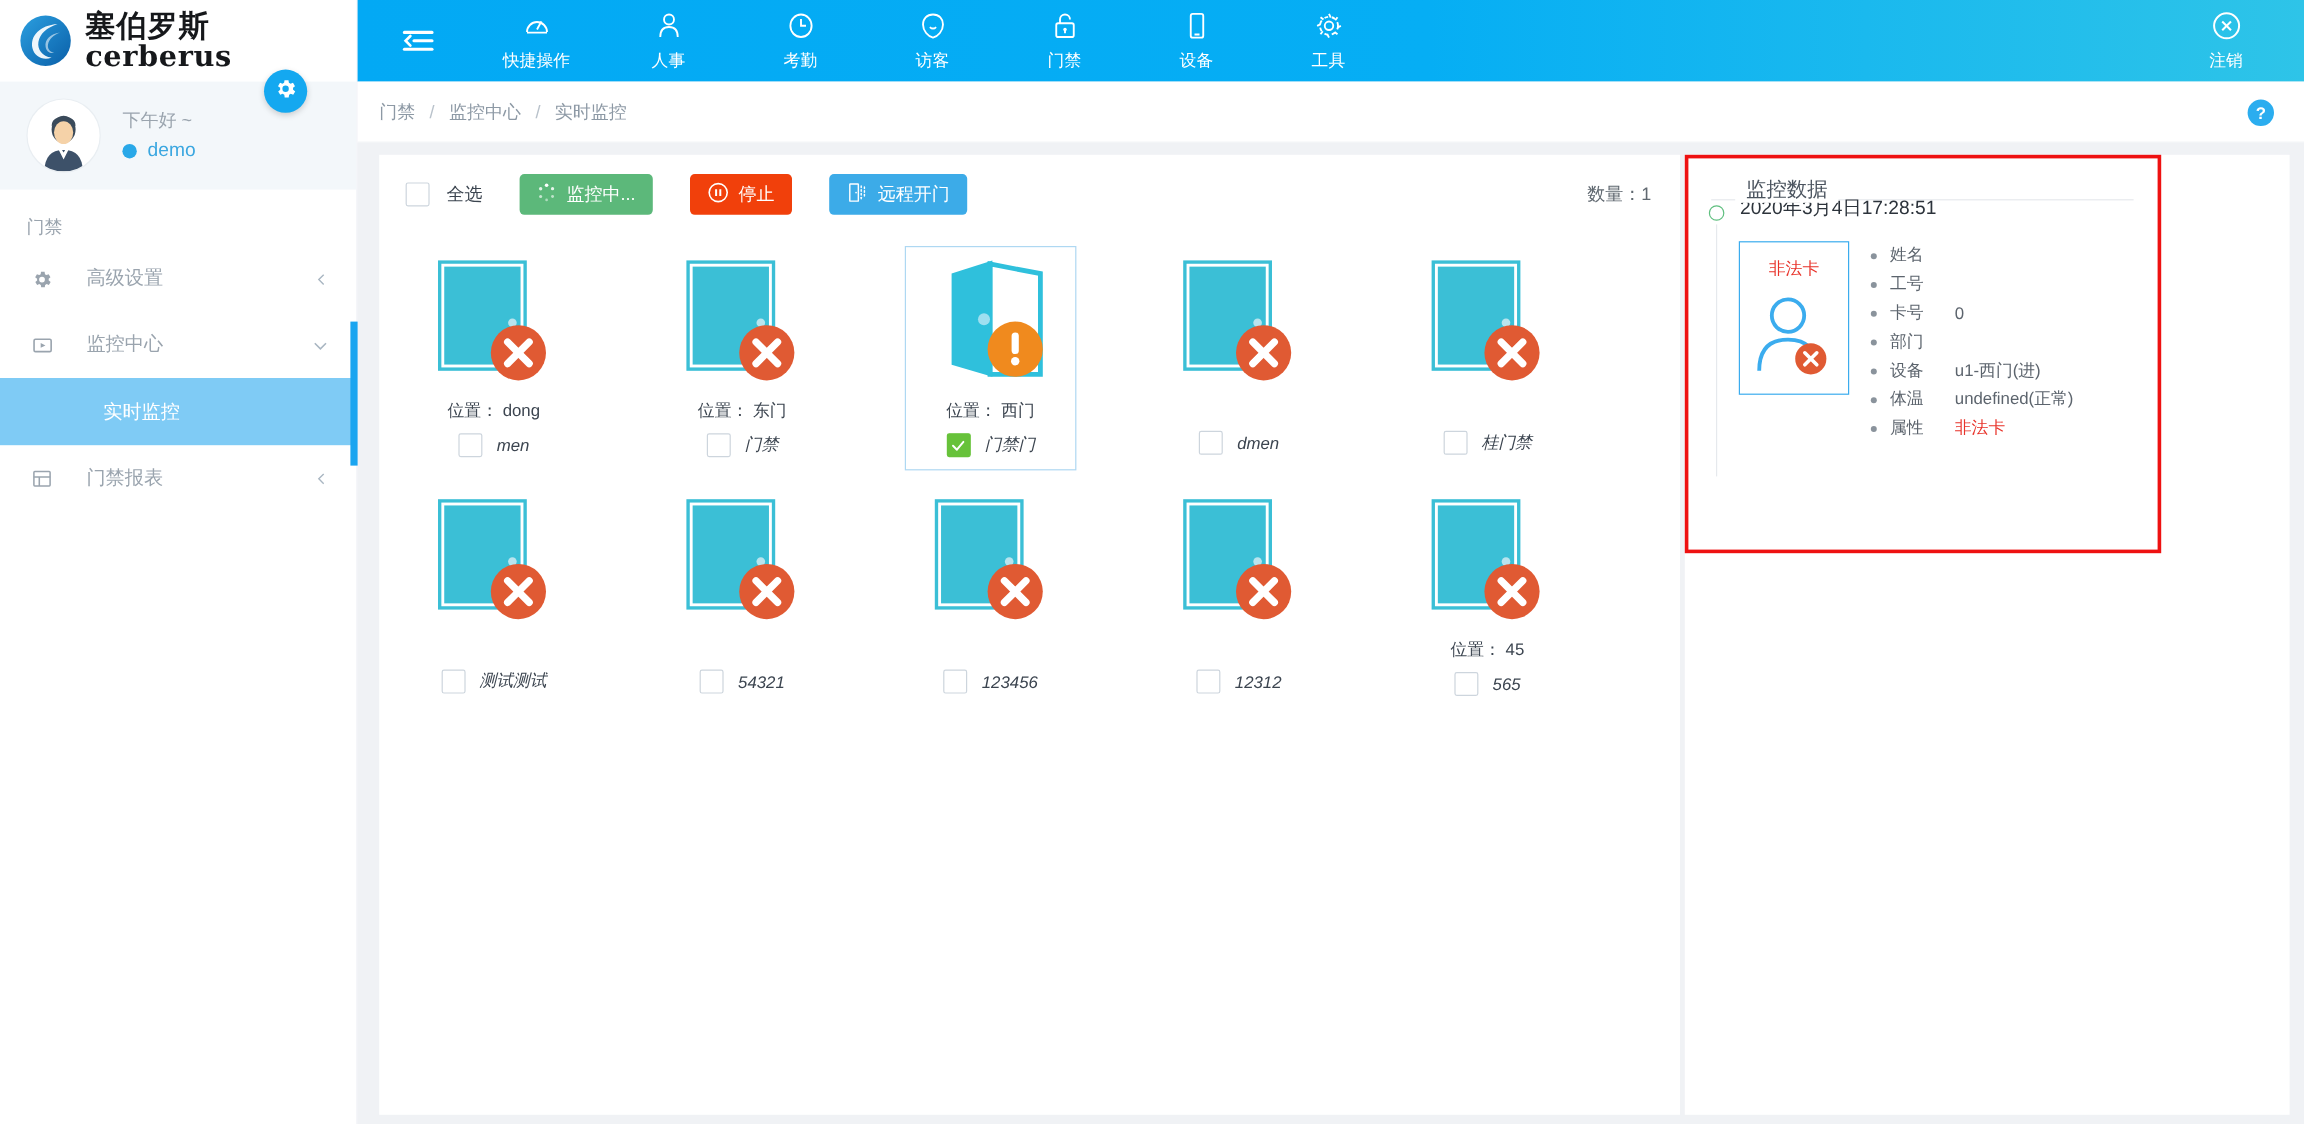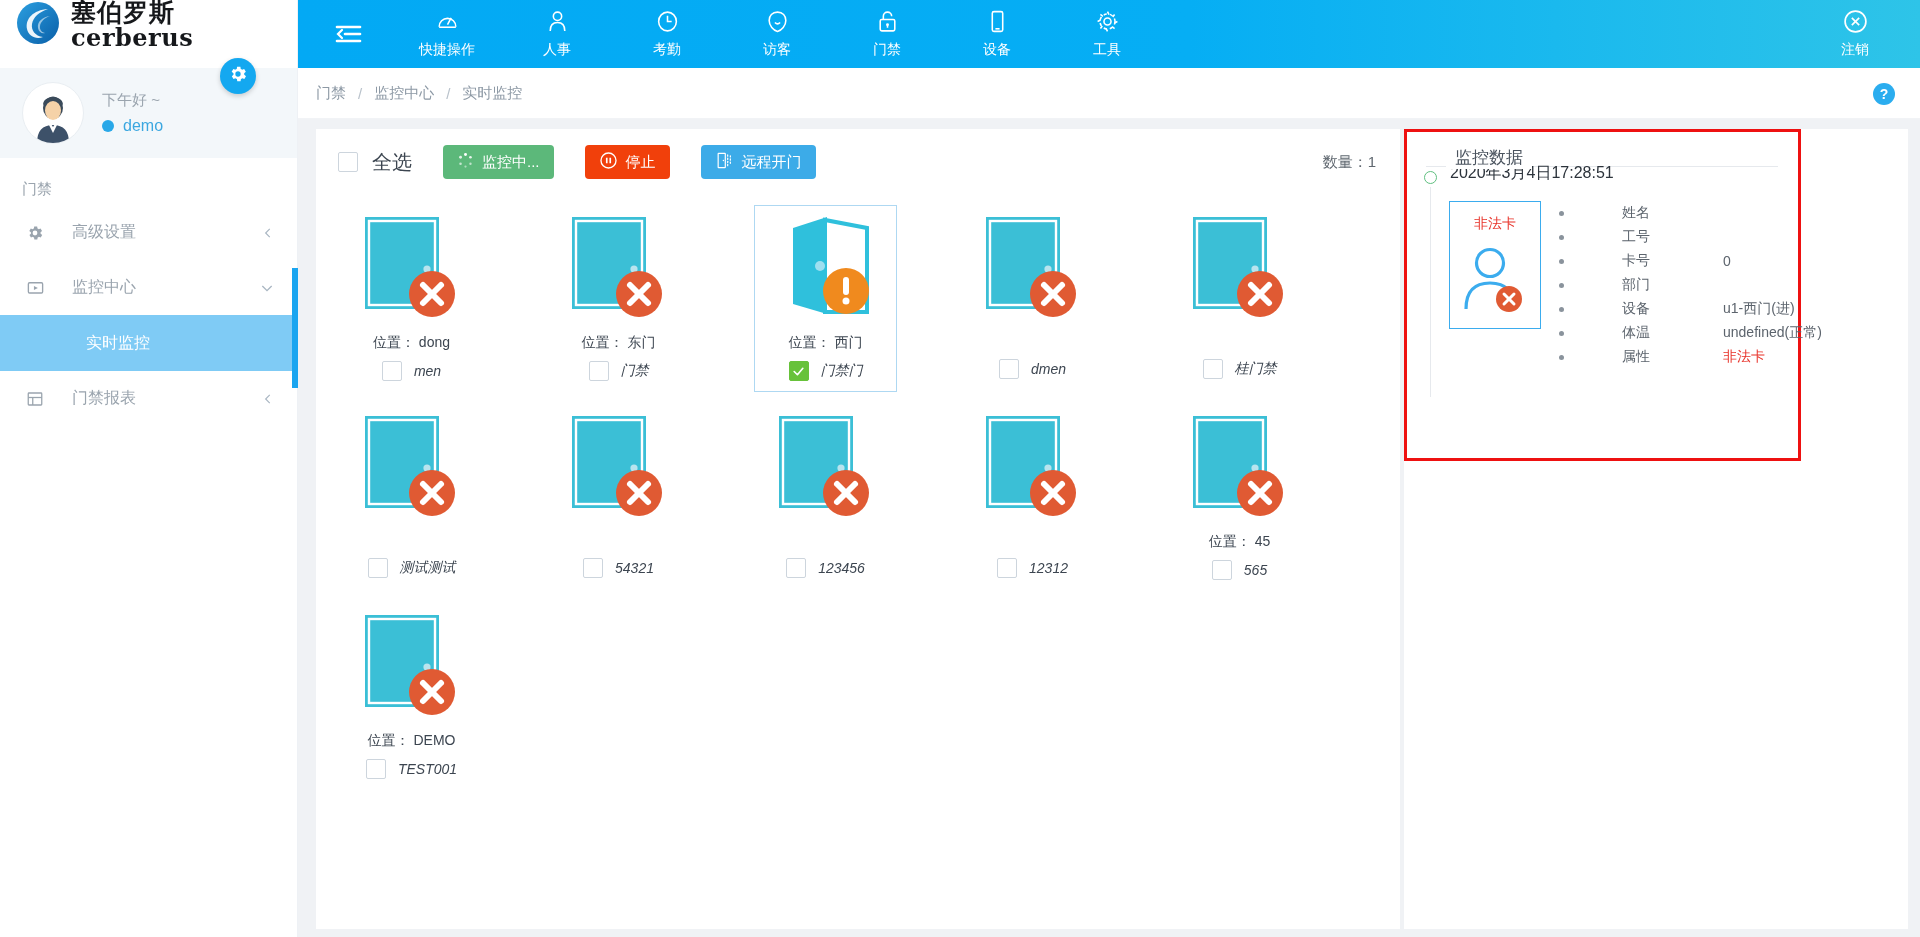--- a/index.html
+++ b/index.html
@@ -15,21 +15,21 @@
   
   .sidebar {
     width: 298px; height: 937px;
     background: #ffffff;
     flex: 0 0 298px;
     position: relative;
     border-right: 1px solid #eef1f5;
   }
   .logo-area {
     height: 68px;
-    display: flex; align-items: flex-start;
+    display: flex; align-items: center;
     padding-left: 15px;
     background: #fff;
   }
   .logo-mark { width: 46px; height: 46px; flex: 0 0 46px; position: relative; }
   .logo-text { margin-left: 10px; line-height: 1.0; }
   .logo-cn {
     font-family: "DejaVu Serif", "Liberation Serif", serif;
     font-size: 25px; font-weight: bold; color: #16181b; letter-spacing: 1px;
   }
   .logo-en {
@@ -126,21 +126,21 @@
   .toolbar {
     height: 66px; display: flex; align-items: center; padding: 0 24px 0 22px;
     position: relative;
   }
   .cb {
     width: 20px; height: 20px; border: 1px solid #cdd5dd; border-radius: 2px;
     background: #fff; display: inline-flex; align-items: center; justify-content: center;
     cursor: pointer; flex: 0 0 20px;
   }
   .cb.checked { background: #67c23a; border-color: #67c23a; }
-  .selall-label { font-size: 20px; color: #3c4550; margin-left: 14px; }
+  .selall-label { font-size: 15px; color: #3c4550; margin-left: 14px; }
   .btn {
     height: 34px; border-radius: 4px; border: none; color: #fff;
     display: inline-flex; align-items: center; gap: 8px;
     padding: 0 14px; font-size: 15px; cursor: pointer; margin-left: 31px;
   }
   .btn-green { background: #5cb87a; }
   .btn-red { background: #f1400b; }
   .btn-blue { background: #3cabe8; }
   .count {
     position: absolute; right: 24px; font-size: 15px; color: #606870;
@@ -187,21 +187,21 @@
   .timestamp {
     position: absolute; left: 46px; top: 34px; font-size: 16px; color: #2c333b;
   }
   .photo {
     position: absolute; left: 45px; top: 72px; width: 92px; height: 128px;
     border: 1px solid #3bacee; background: #fff;
     display: flex; flex-direction: column; align-items: center;
   }
   .photo-tag { font-size: 14px; color: #e8332a; margin-top: 13px; }
   .fields { position: absolute; left: 155px; top: 72px; }
-  .field { display: flex; align-items: center; height: 24px; margin-bottom: 0px; gap: 47px; }
+  .field { display: flex; align-items: center; height: 24px; margin-bottom: 0px; }
   .bullet { width: 5px; height: 5px; border-radius: 50%; background: #8a939c; margin-right: 11px; flex:0 0 5px;}
   .f-label { font-size: 14px; color: #5c646d; width: 42px; flex: 0 0 42px; }
   .f-value { font-size: 14px; color: #5c646d; margin-left: 12px; }
   .f-value.danger { color: #e8332a; }
 </style>
 </head>
 <body>
 
 <div id="app">
 
@@ -641,37 +641,20 @@
       <line x1="64" y1="71" x2="82" y2="89"></line>
                     <line x1="82" y1="71" x2="64" y2="89"></line>
     </g>
   </svg></div>
               <div class="loc">位置： 45</div>
               <div class="namerow">
                 <span class="cb"></span>
                 <span class="nm">565</span>
               </div>
             </div>
-            <div class="card">
-              <div class="door-wrap"><svg width="105" height="110" viewBox="0 0 105 110">
-    <rect x="6" y="3" width="74" height="92" fill="#3bbfd6"></rect>
-    <rect x="10" y="7" width="66" height="84" fill="none" stroke="#ffffff" stroke-width="2.4"></rect>
-    <circle cx="68" cy="55" r="3.6" fill="#b8e4ee"></circle>
-    <circle cx="73" cy="80" r="23" fill="#e05a33"></circle>
-    <g stroke="#ffffff" stroke-width="6" stroke-linecap="round">
-      <line x1="64" y1="71" x2="82" y2="89"></line>
-                    <line x1="82" y1="71" x2="64" y2="89"></line>
-    </g>
-  </svg></div>
-              <div class="loc">位置： DEMO</div>
-              <div class="namerow">
-                <span class="cb"></span>
-                <span class="nm">TEST001</span>
-              </div>
-            </div>
           </div>
       </div>
 
       <div class="panel-right">
         <div class="redbox"></div>
         <div class="fieldset-line"></div>
         <div class="fieldset-title">监控数据</div>
         <div class="timeline-line"></div>
         <div class="timeline-dot"></div>
         <div class="timestamp">2020年3月4日17:28:51</div>

